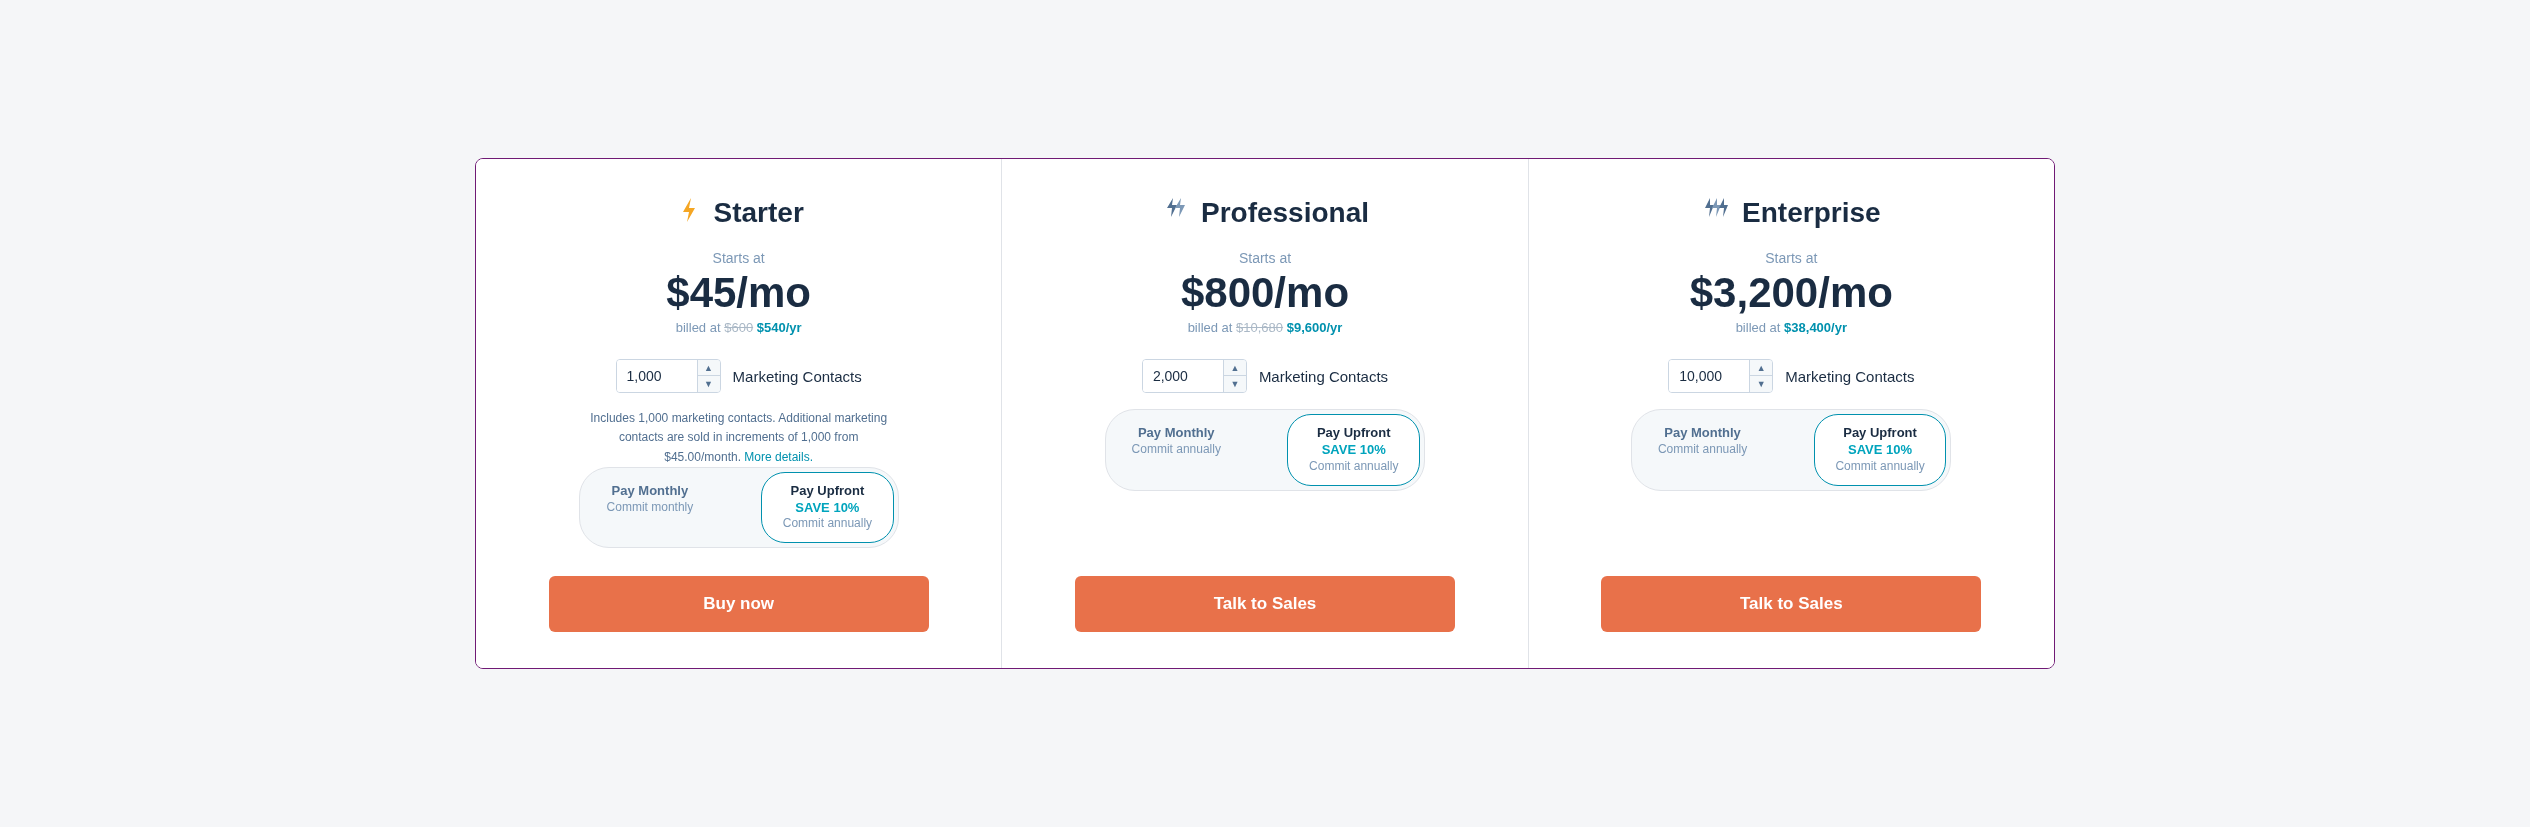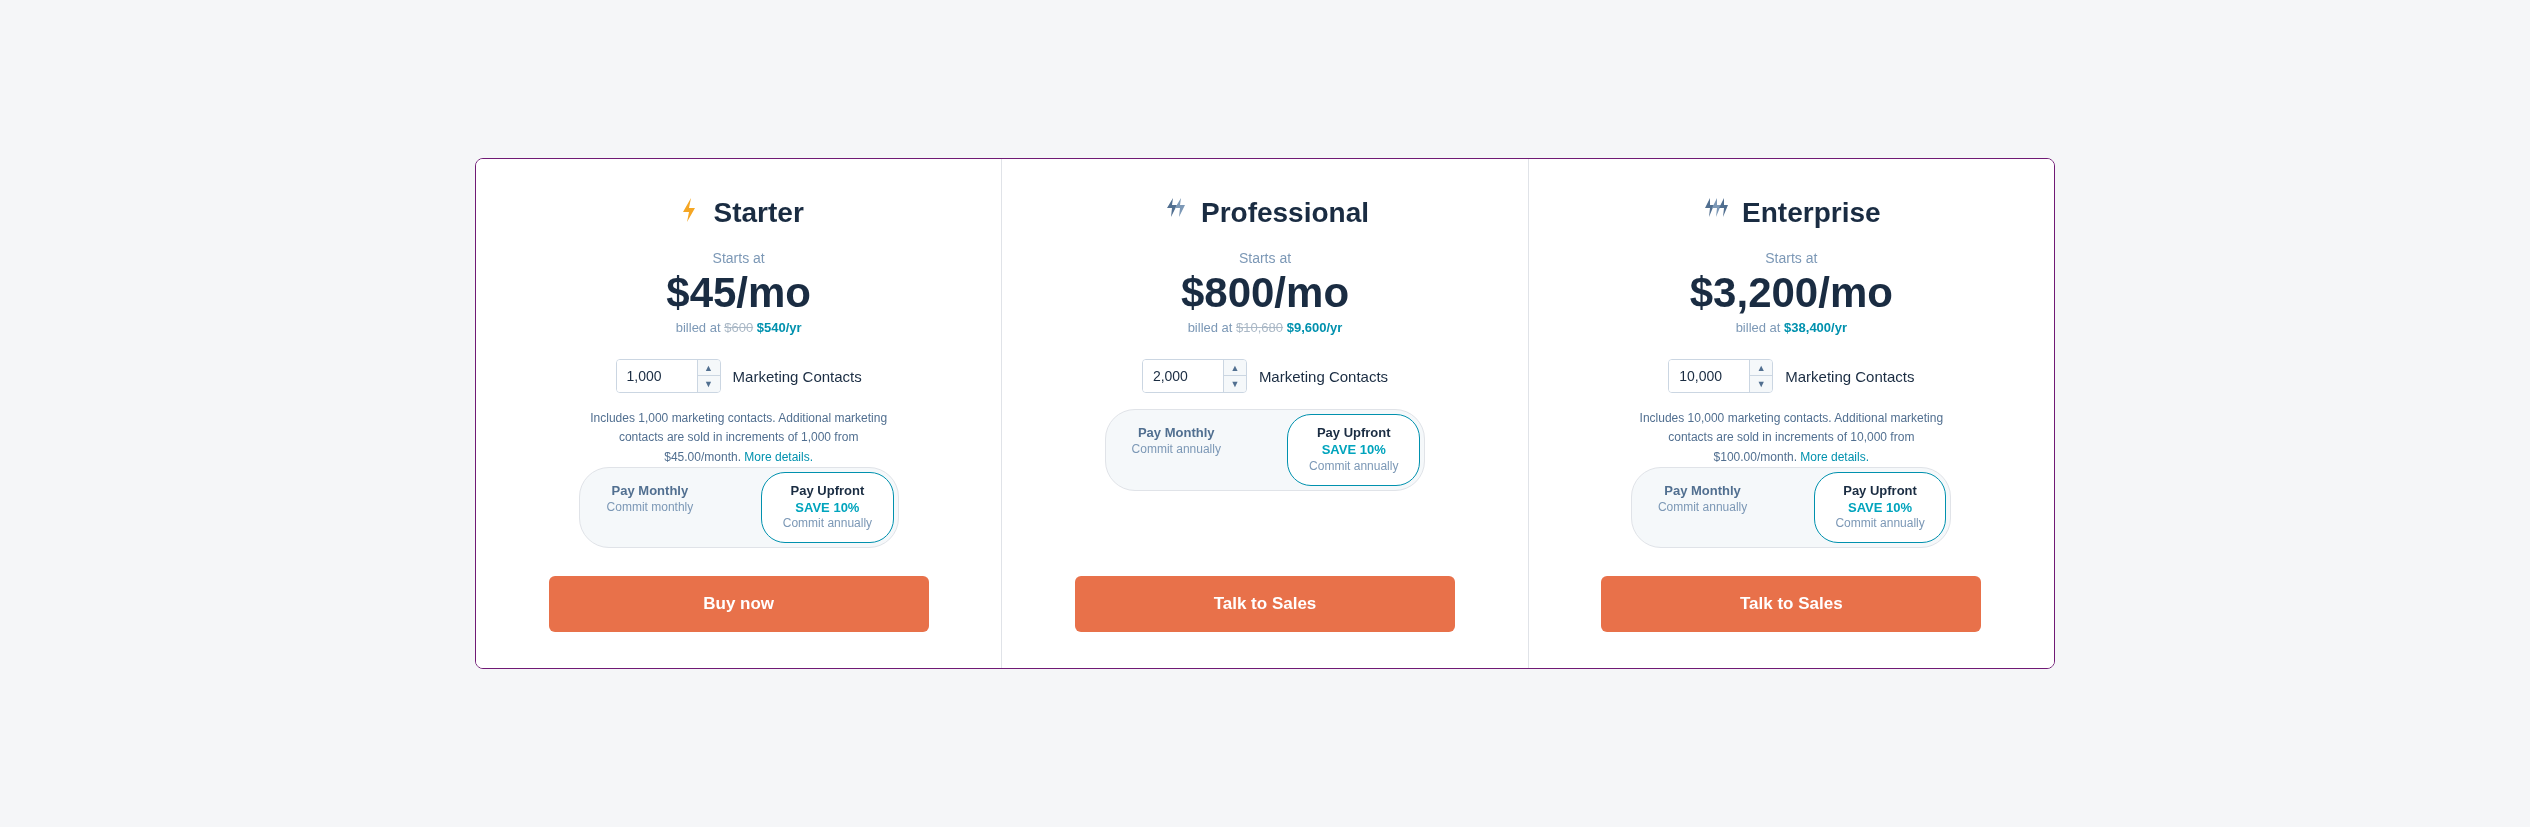--- a/index.html
+++ b/index.html
@@ -325,26 +325,20 @@
     <div class="contacts-row">
       <div class="contacts-input-wrapper">
         <input class="contacts-input" type="text" value="10,000" style="">
         <div class="contacts-spinners">
           <button class="spinner-btn">▲</button>
           <button class="spinner-btn">▼</button>
         </div>
       </div>
       <span class="contacts-label">Marketing Contacts</span>
     </div>
-    <div class="contacts-description">
-      <span>Includes 10,000 marketing contacts. Additional marketing</span><br>
-      <span>contacts are sold in increments of 10,000 from</span><br>
-      <span>$100.00/month.</span>
-      <a class="more-details">More details.</a>
-    </div>
     <div class="billing-toggle">
       <div class="toggle-option inactive">
         <span class="toggle-label">Pay Monthly</span>
         <span class="toggle-sublabel">Commit annually</span>
       </div>
       <div class="toggle-option active">
         <span class="toggle-label">
           <span>Pay Upfront</span>
           <span class="save-badge">SAVE 10%</span>
         </span>

